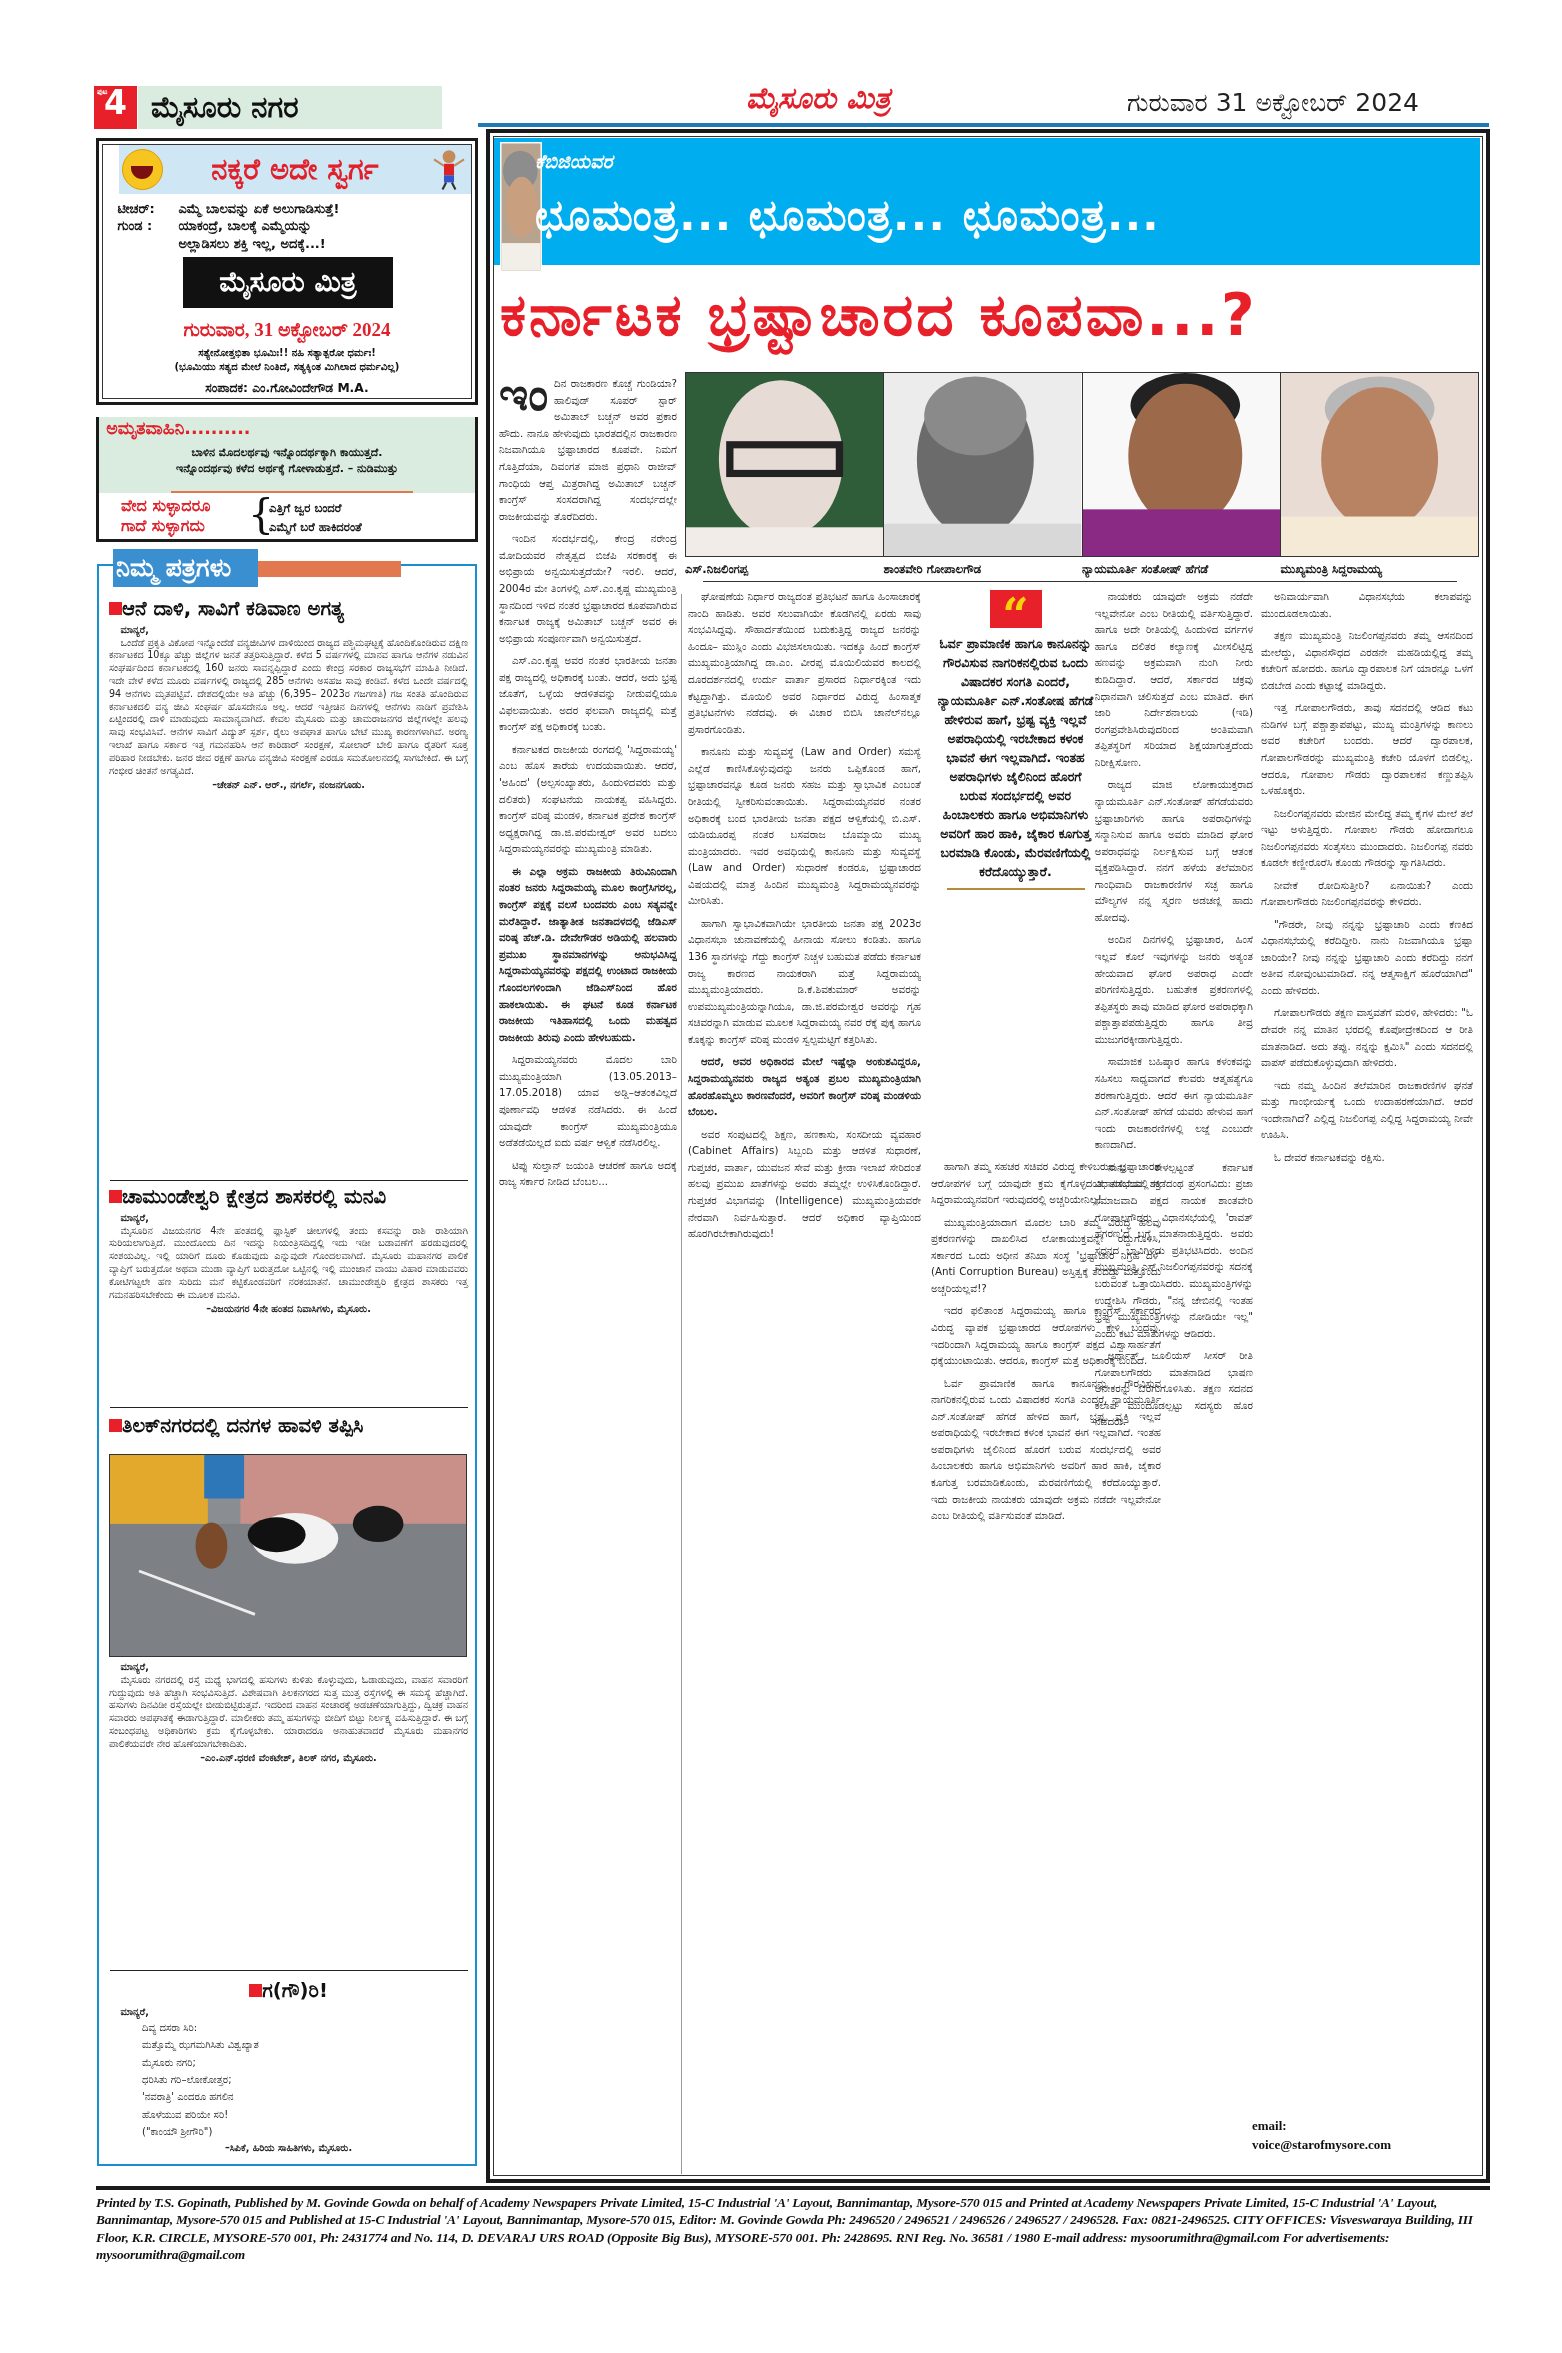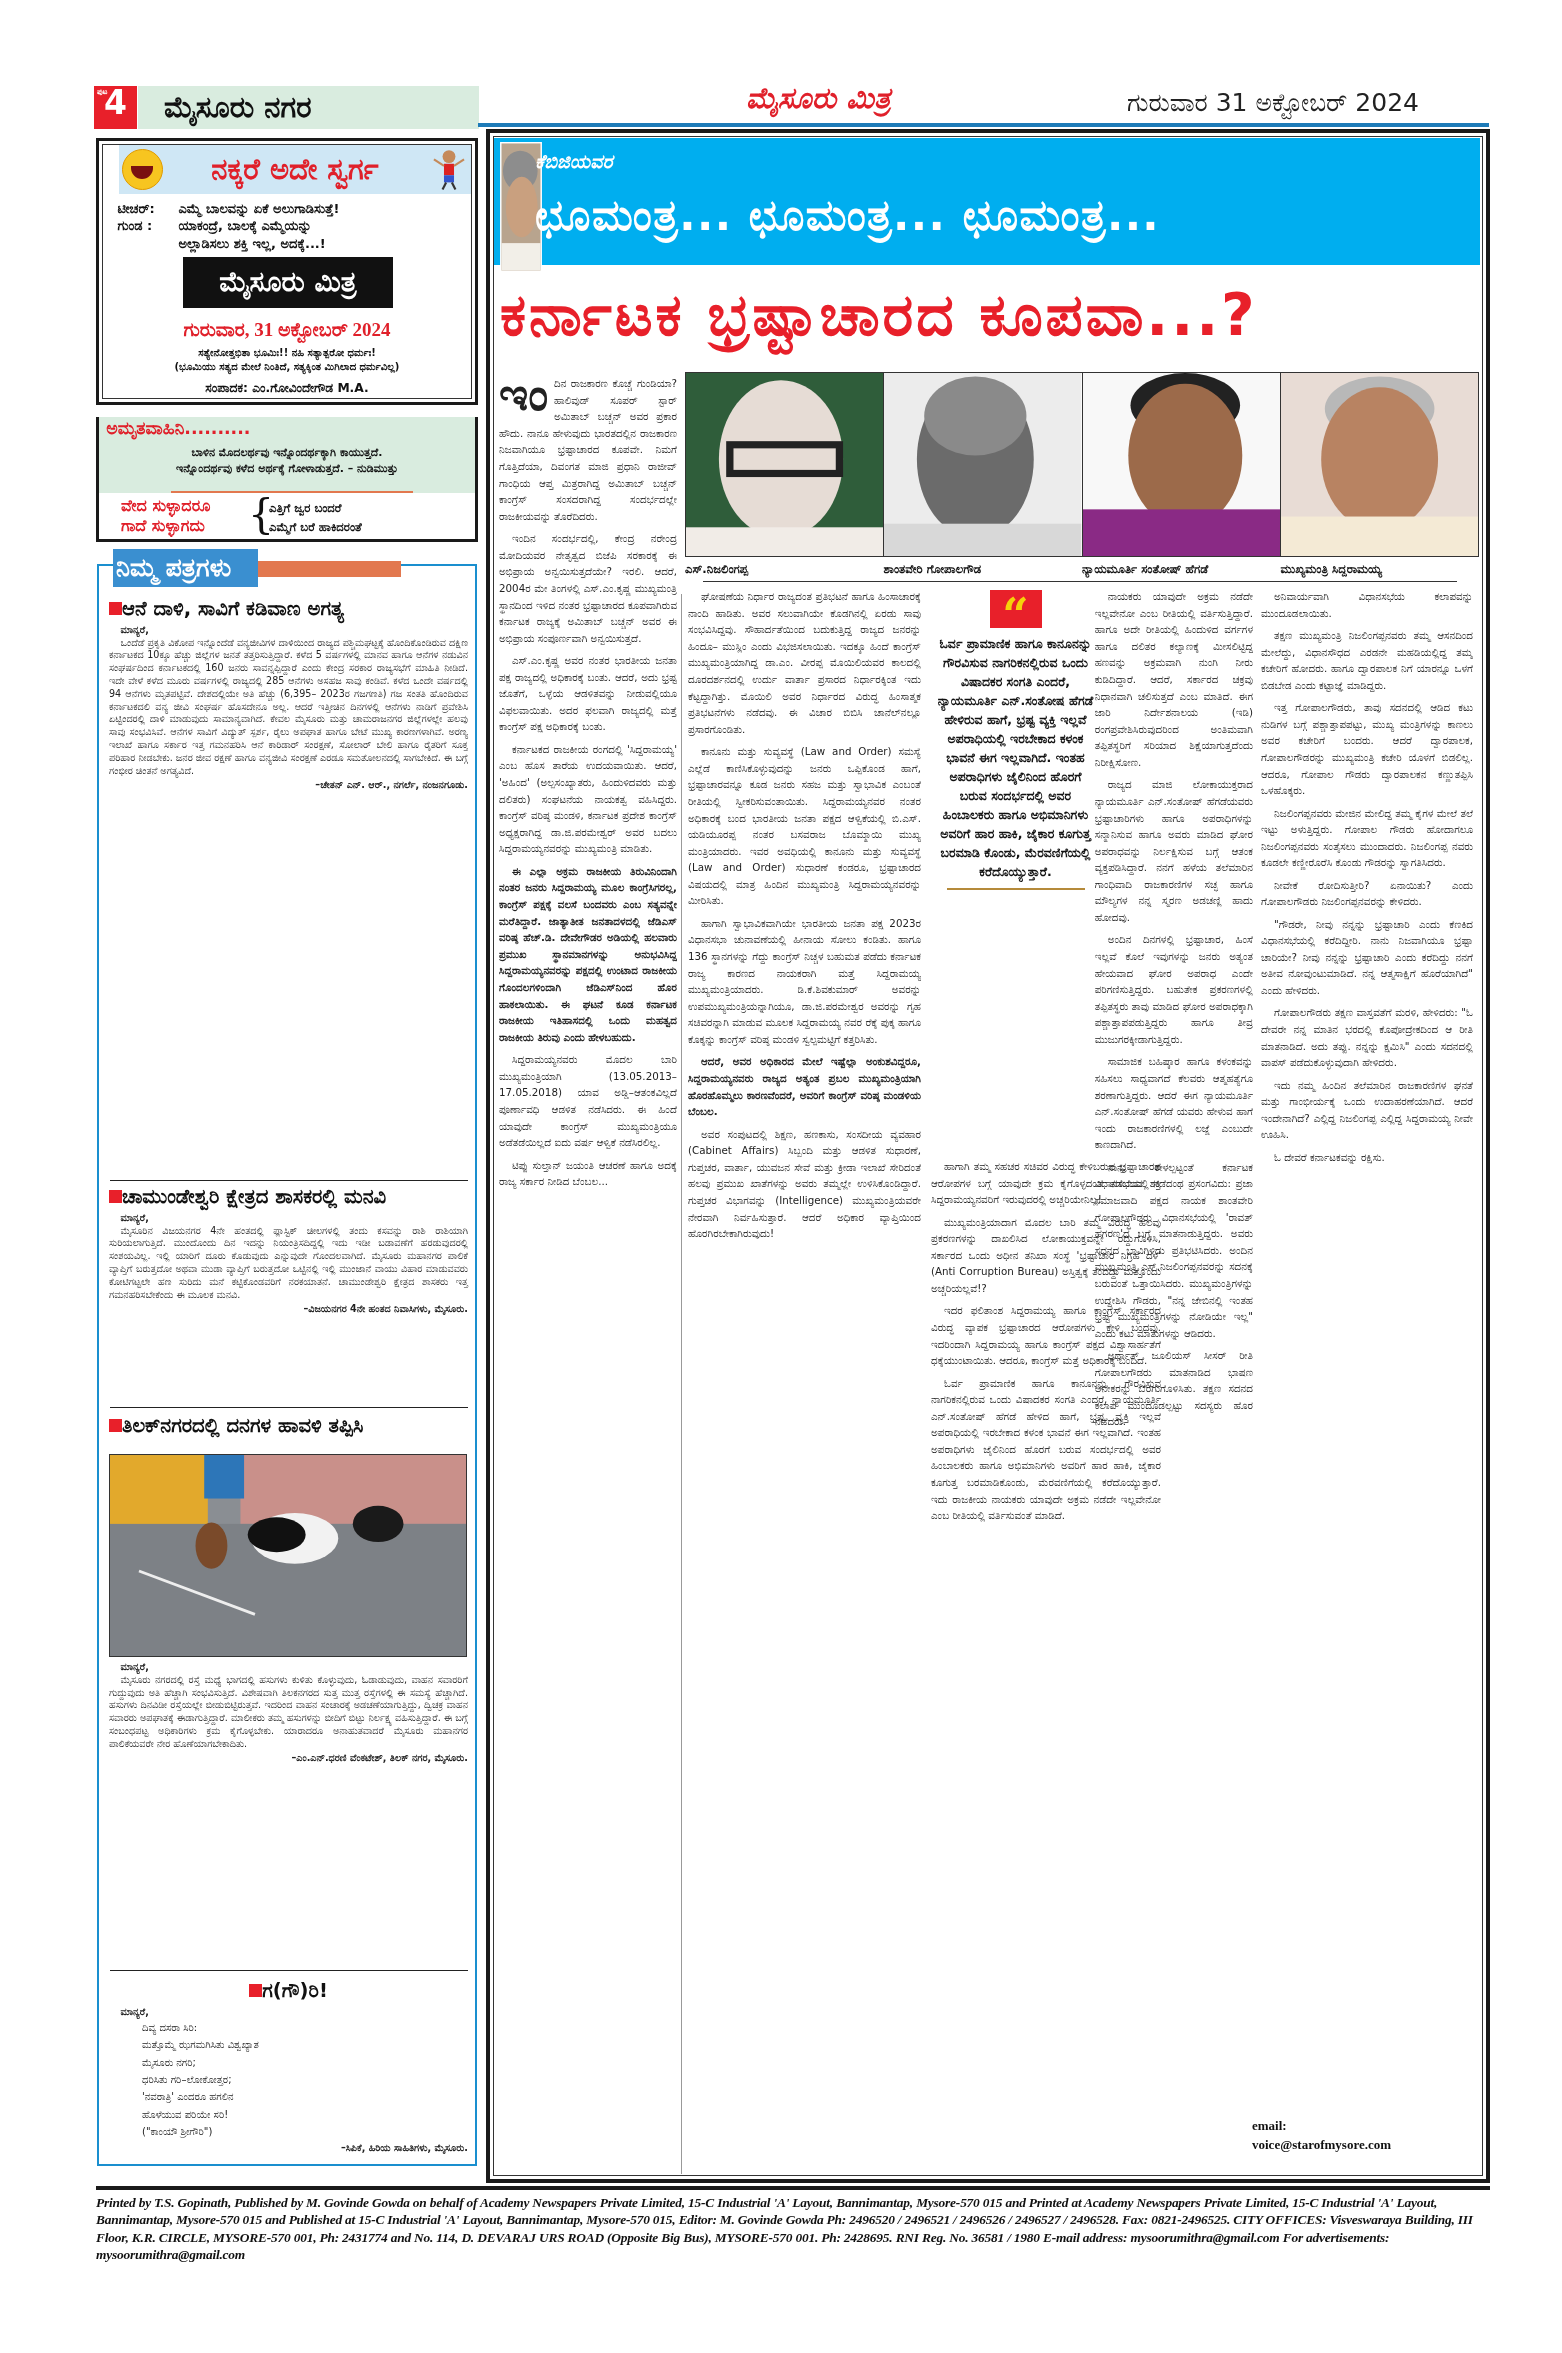--- a/index.html
+++ b/index.html
@@ -3,21 +3,21 @@
 <meta charset="utf-8">
 <style>
   *{box-sizing:border-box;margin:0;padding:0}
   html,body{width:1562px;height:2354px;background:#fff;overflow:hidden}
   body{font-family:"DejaVu Sans",sans-serif;color:#111;position:relative}
   .abs{position:absolute}
 
   
   .page-badge{left:94px;top:86px;width:43px;height:43px;background:#e8202a;color:#fff;display:flex;align-items:flex-start;justify-content:center;font-weight:bold;font-size:33px;line-height:1;padding-bottom:2.2px}
   .page-badge small{position:absolute;top:2.2px;left:2.9px;font-size:7.2px;font-weight:bold}
-  .section-band{left:138px;top:86px;width:341px;height:43px;background:#d9ecdf;display:flex;align-items:center;padding-left:26px;font-size:29px;font-weight:bold;color:#111}
+  .section-band{left:138px;top:86px;width:304px;height:43px;background:#d9ecdf;display:flex;align-items:center;padding-left:13px;font-size:29px;font-weight:bold;color:#111}
   .mast-logo{left:746px;top:81px;font-size:29px;font-weight:bold;color:#e0202a;font-style:italic}
   .mast-date{left:1127px;top:88px;font-size:25px;color:#222}
   .mast-rule{left:478px;top:123px;width:1011px;height:4.3px;background:#1e7bb8}
 
   
   .sidebox{left:96px;top:138px;width:382px;height:267px;border:3.6px solid #1a1a1a;background:#fff}
   .sidebox-inner{position:absolute;left:2.9px;top:2.9px;right:2.9px;bottom:2.9px;border:0.7px solid #333}
   .laugh-band{position:absolute;left:16px;top:0;right:0;height:49px;background:#cfe7f5;display:flex;align-items:center;justify-content:center}
   .laugh-title{font-size:29px;font-weight:bold;color:#e0202a}
   .smiley{position:absolute;left:2.9px;top:4.3px;width:41px;height:41px;border-radius:50%;background:#f7c520;border:1.4px solid #e09a00}
@@ -42,21 +42,21 @@
 
   
   .letters{left:97px;top:564px;width:380px;height:1602px;border:2.9px solid #1a8fcf}
   .letters-head{left:113px;top:549px;width:145px;height:38px;background:#3a8fd0;color:#fff;font-size:25px;font-weight:bold;display:flex;align-items:center;padding-left:3px}
   .letters-bar{left:258px;top:561px;width:143px;height:16px;background:#e2784f}
   .letter{position:absolute;left:109px;width:359px;font-size:9.6px;line-height:12.8px;text-align:justify;color:#222}
   .letter h3{font-size:19.6px;font-weight:bold;line-height:25px;display:flex;align-items:center;margin-bottom:2.9px;color:#111}
   .letter h3 .sq{display:inline-block;width:13px;height:13px;background:#e8202a;flex:0 0 auto}
   .letter .sal{font-weight:bold;padding-left:11.6px}
   .letter p{text-indent:11.6px}
-  .letter .sign{text-align:right;font-weight:bold;margin-top:1.4px}
+  .letter .sign{text-align:center;font-weight:bold;margin-top:1.4px}
   .hr{position:absolute;left:110px;width:358px;height:0.7px;background:#222}
   .cow-photo{left:109px;top:1454px;width:358px;height:203px;border:0.7px solid #333;overflow:hidden;background:#7e8287}
   .poem{font-size:10px;line-height:17.4px;padding-left:33px}
 
   
   .main-frame{left:486px;top:129px;width:1004px;height:2054px;border:4.3px solid #1a1a1a;background:#fff}
   .main-inner{position:absolute;left:2.9px;top:2.9px;right:2.9px;bottom:2.9px;border:0.7px solid #333}
   .blue-band{left:494px;top:138px;width:986px;height:127px;background:#00aeef}
   .author-photo{left:500px;top:141px;width:41px;height:130px}
   .kicker{left:535px;top:150px;font-size:19px;font-weight:bold;color:#fff;font-style:italic}

